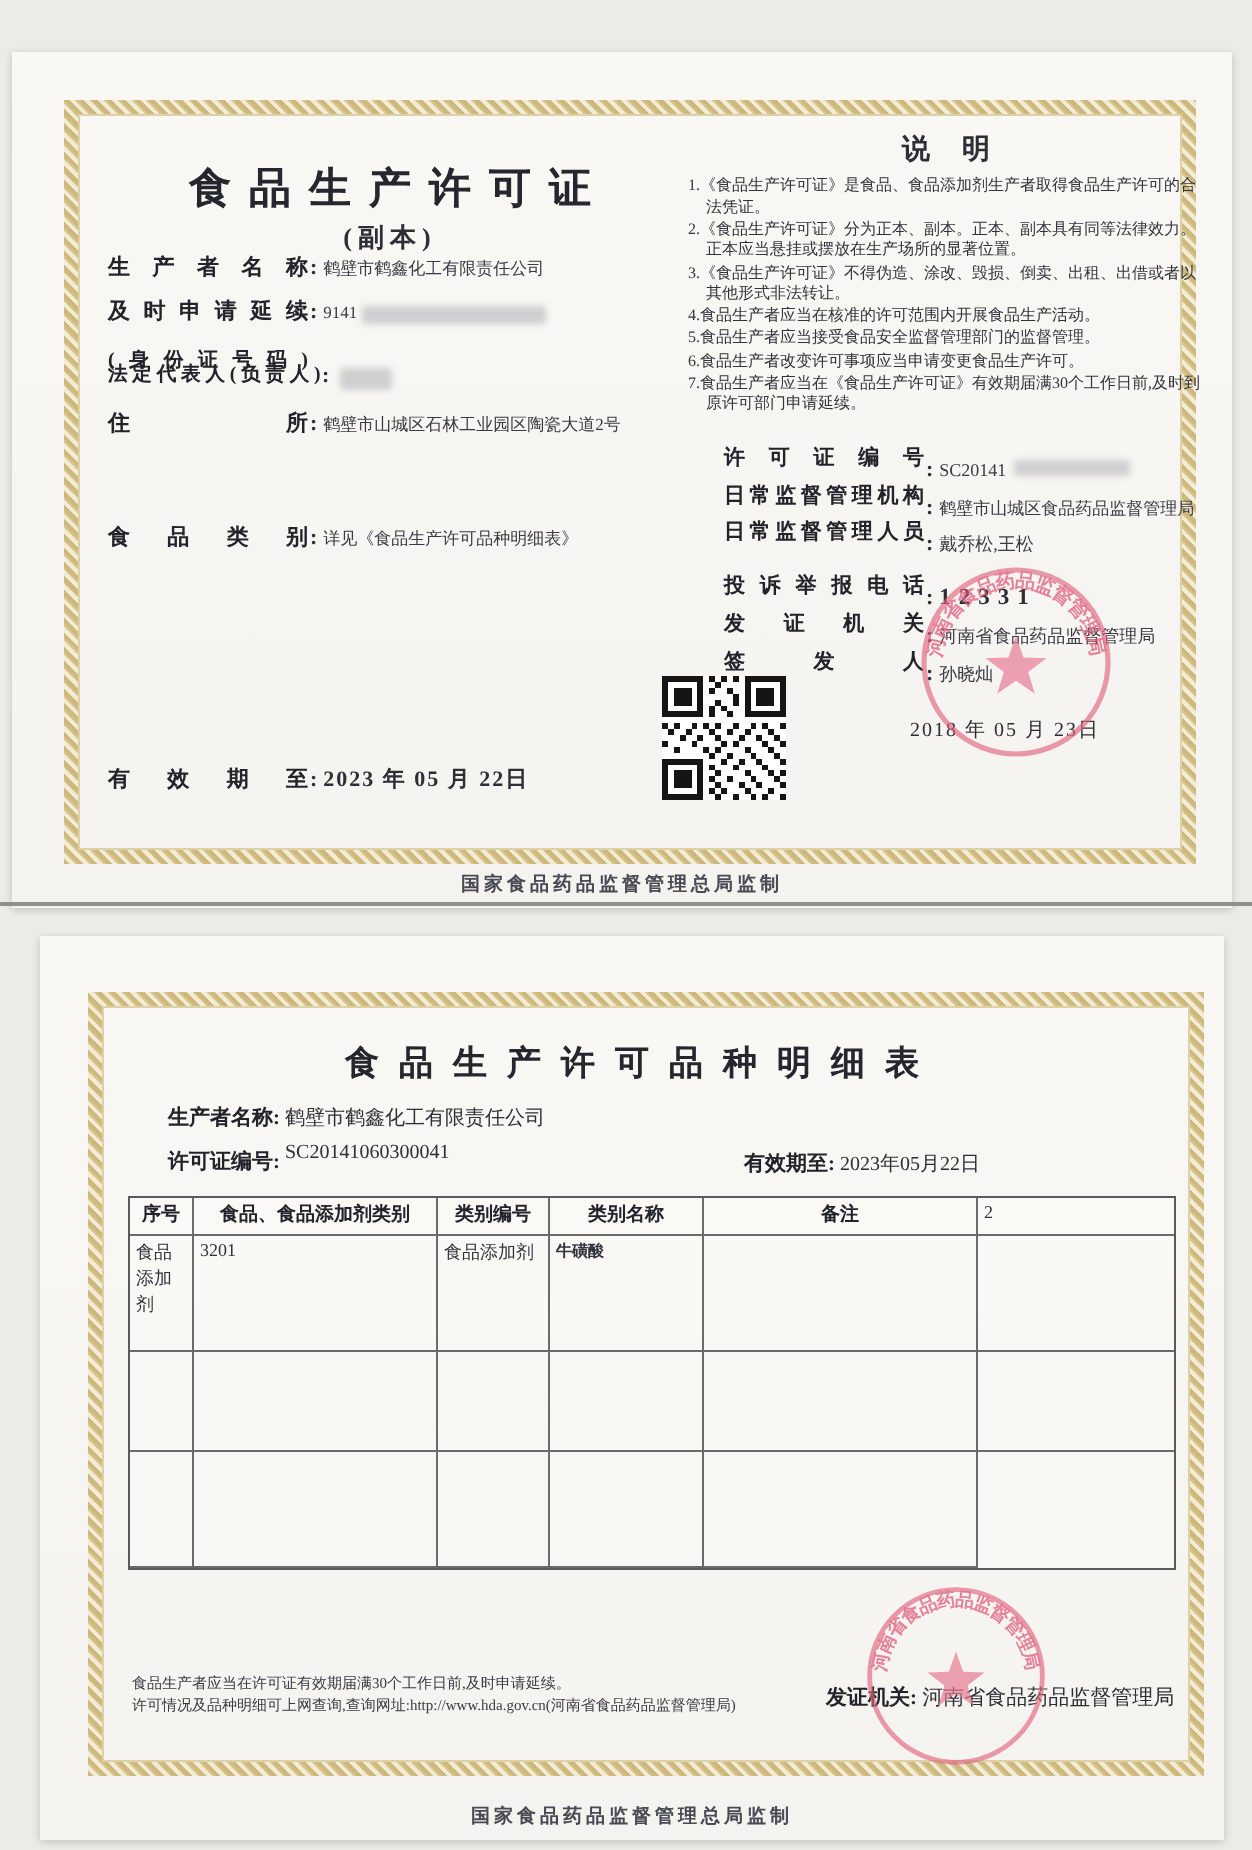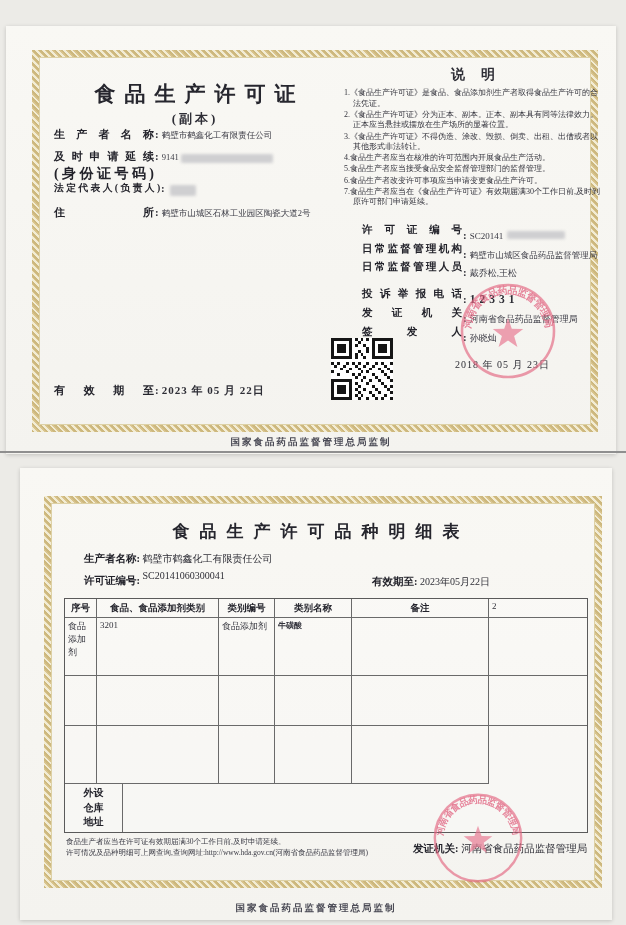--- a/index.html
+++ b/index.html
@@ -23,21 +23,21 @@
 
   
   .t1{left:48px;top:54px;width:282px;font-size:21px;font-weight:bold;letter-spacing:9px;text-indent:9px;color:#26262e;}
   .t1sub{left:48px;top:84px;width:282px;font-size:13px;font-weight:bold;letter-spacing:3px;}
   .frow{left:48px;width:292px;font-size:8.5px;line-height:1.25;}
   .lbl{display:inline-block;width:100px;font-size:11px;font-weight:bold;text-align:justify;text-align-last:justify;vertical-align:top;color:#23232b;}
   .lbl.tight{width:106px;font-size:9.8px;letter-spacing:-.3px;}
   .colon{font-size:11px;font-weight:bold;margin:0 3px 0 1px;}
   .val{font-size:8.5px;color:#3a3a44;}
   .val9{font-size:9px;color:#3a3a44;}
-  .sub-lbl{display:block;width:100px;font-size:14px;font-weight:bold;text-align:justify;text-align-last:justify;margin-top:1px;color:#23232b;}
+  .sub-lbl{display:block;width:100px;font-size:10px;font-weight:bold;text-align:justify;text-align-last:justify;margin-top:11px;color:#23232b;}
   .redact{display:inline-block;background:#cfcfd1;filter:blur(1.6px);border-radius:2px;vertical-align:middle;}
   .validrow{left:48px;top:358px;}
   .validrow .vv{font-size:11px;font-weight:bold;letter-spacing:1px;}
 
   
   .notes-title{left:338px;top:40px;width:258px;font-size:14px;font-weight:bold;letter-spacing:16px;text-indent:16px;}
   .notes{left:338px;top:62px;width:260px;}
   .note{font-size:8px;line-height:1.33;padding-left:9px;text-indent:-9px;color:#33333c;margin-bottom:.5px;}
   .rrow{left:356px;width:268px;line-height:1.2;}
   .rlbl{display:inline-block;width:100px;font-size:10.5px;font-weight:bold;text-align:justify;text-align-last:justify;vertical-align:top;color:#23232b;}
@@ -95,20 +95,23 @@
   <div class="abs frow" style="top:156px">
     <span class="lbl tight">法定代表人(负责人)</span><span class="colon">:</span>
     <span class="redact" style="width:26px;height:11px"></span>
   </div>
 
   <div class="abs frow" style="top:180px">
     <span class="lbl">住所</span><span class="colon">:</span><span class="val">鹤壁市山城区石林工业园区陶瓷大道2号</span>
   </div>
 
 
+  <div class="abs frow" style="top:237px">
+    <span class="lbl">食品类别</span><span class="colon">:</span><span class="val">详见《食品生产许可品种明细表》</span>
+  </div>
 
   <div class="abs frow validrow">
     <span class="lbl">有效期至</span><span class="colon">:</span><span class="vv">2023 年 05 月 22日</span>
   </div>
 
   <div class="abs notes-title ctr">说明</div>
   <div class="abs notes">
     <div class="note">1.《食品生产许可证》是食品、食品添加剂生产者取得食品生产许可的合法凭证。</div>
     <div class="note">2.《食品生产许可证》分为正本、副本。正本、副本具有同等法律效力。正本应当悬挂或摆放在生产场所的显著位置。</div>
     <div class="note">3.《食品生产许可证》不得伪造、涂改、毁损、倒卖、出租、出借或者以其他形式非法转让。</div>
@@ -205,26 +208,20 @@
       <div class="td"></div>
       <div class="td"></div>
 
       <div class="td"></div>
       <div class="td"></div>
       <div class="td"></div>
       <div class="td"></div>
       <div class="td"></div>
       <div class="td"></div>
     </div>
-    <div class="whrow">
-      <div class="whlbl">外设
-仓库
-地址</div>
-      <div class="whrest"></div>
-    </div>
   </div>
 
   <div class="abs p2notes">
     <div>食品生产者应当在许可证有效期届满30个工作日前,及时申请延续。</div>
     <div>许可情况及品种明细可上网查询,查询网址:http://www.hda.gov.cn(河南省食品药品监督管理局)</div>
   </div>
 
   <div class="abs p2issuer">
     <span class="p2lbl">发证机关:</span>
     <span>河南省食品药品监督管理局</span>

